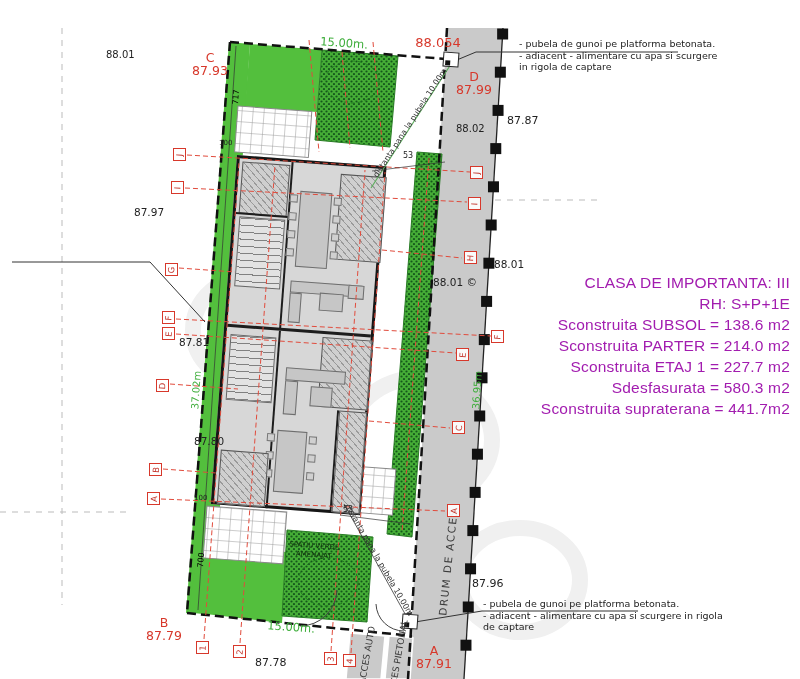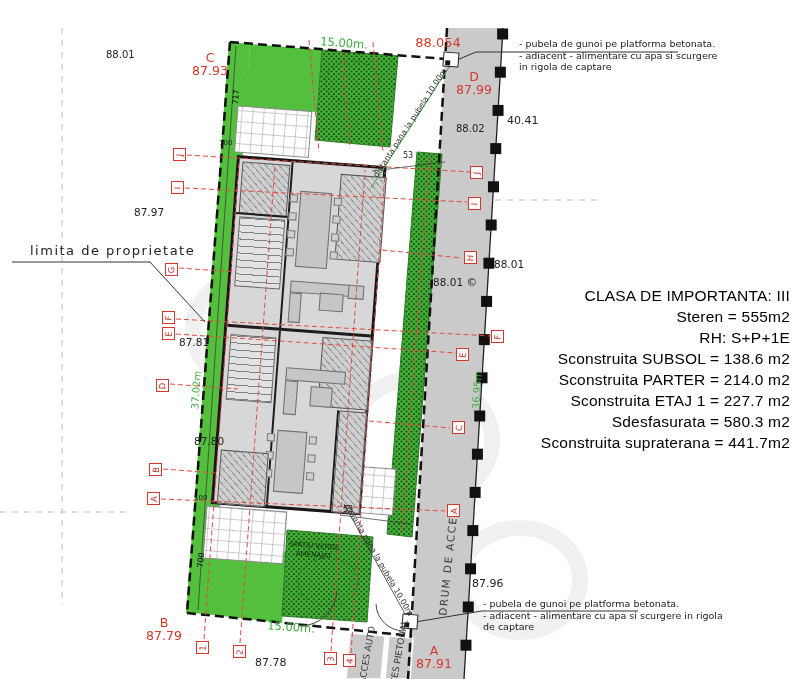--- a/index.html
+++ b/index.html
@@ -8,23 +8,23 @@
   svg{position:absolute;left:0;top:0;}
   #svg-base{z-index:1;}
   #building{z-index:2;}
   #svg-lines{z-index:3;}
   .txt{position:absolute;z-index:4;white-space:nowrap;color:#222;}
   .pin{position:absolute;z-index:4;white-space:nowrap;}
   .red{color:#d7382b;margin-top:12px;}
   .grn{color:#3fae3c;}
   .corner{text-align:center;line-height:13px;font-size:12.5px;}
   .note{font-size:9.5px;line-height:11.5px;color:#1c1c1c;}
-  .info{position:absolute;right:10px;top:285px;z-index:4;text-align:right;
+  .info{position:absolute;right:10px;top:272px;z-index:4;text-align:right;
         font-family:"Liberation Sans",sans-serif;font-size:15.5px;line-height:21px;
-        color:#000000;letter-spacing:.2px;}
+        color:#a21caf;letter-spacing:.2px;}
   .axm{position:absolute;z-index:5;width:13px;height:13px;box-sizing:border-box;
        border:1.5px solid #d7382b;background:rgba(255,255,255,.9);
        display:flex;align-items:center;justify-content:center;}
   .axm span{font-size:8.5px;color:#c3332a;transform:rotate(-86deg);display:block;}
   
   #building{position:absolute;left:237px;top:155px;width:150px;height:350px;
             transform:rotate(4.3deg);transform-origin:top left;
             background:#d7d7d7;border:3px solid #161616;box-sizing:border-box;}
   .wall{position:absolute;background:#1d1d1d;}
   .hatch{position:absolute;background:#cfcfcf;border:1px solid #555;
@@ -295,30 +295,29 @@
   <div class="pin grn" style="left:196px;top:390px;transform:translate(-50%,-50%) rotate(-86deg);font-size:10px;">37.02m</div>
   <div class="pin grn" style="left:477px;top:390px;transform:translate(-50%,-50%) rotate(-86deg);font-size:10px;">36.95m</div>
   <div class="pin" style="left:236px;top:97px;transform:translate(-50%,-50%) rotate(-86deg);font-size:8px;">717</div>
   <div class="pin" style="left:201px;top:560px;transform:translate(-50%,-50%) rotate(-86deg);font-size:8px;">700</div>
   <div class="txt" style="left:219px;top:139px;font-size:7px;">100</div>
   <div class="txt" style="left:194px;top:494px;font-size:7px;">100</div>
   <div class="txt" style="left:403px;top:151px;font-size:8px;">53</div>
   <div class="txt" style="left:343px;top:505px;font-size:8px;">53</div>
 
   <div class="txt" style="left:456px;top:123px;font-size:10px;">88.02</div>
-  <div class="txt" style="left:507px;top:114px;font-size:11px;">40.41</div>
+  <div class="txt" style="left:507px;top:114px;font-size:11px;">87.87</div>
   <div class="txt" style="left:134px;top:206px;font-size:10.5px;">87.97</div>
   <div class="txt" style="left:494px;top:258px;font-size:10.5px;">88.01</div>
   <div class="txt" style="left:433px;top:276px;font-size:10.5px;">88.01 ©</div>
   <div class="txt" style="left:179px;top:336px;font-size:10.5px;">87.81</div>
   <div class="txt" style="left:162px;top:435px;font-size:10.5px;margin-left:32px;">87.80</div>
   <div class="txt" style="left:472px;top:577px;font-size:11px;">87.96</div>
   <div class="txt" style="left:255px;top:656px;font-size:11px;">87.78</div>
 
-  <div class="txt" style="left:30px;top:243px;font-size:13px;letter-spacing:1.5px;">limita de proprietate</div>
 
   <div class="txt note" style="left:519px;top:38px;">
     <div>- pubela de gunoi pe platforma betonata.</div>
     <div>- adiacent - alimentare cu apa si scurgere</div>
     <div>in rigola de captare</div>
   </div>
   <div class="txt note" style="left:483px;top:598px;">
     <div>- pubela de gunoi pe platforma betonata.</div>
     <div>- adiacent - alimentare cu apa si scurgere in rigola</div>
     <div>de captare</div>
@@ -331,21 +330,20 @@
   <div class="pin" style="left:367px;top:655px;transform:translate(-50%,-50%) rotate(-80deg);font-size:9px;color:#3a3a3a;">ACCES AUTO</div>
   <div class="pin" style="left:398px;top:658px;transform:translate(-50%,-50%) rotate(-80deg);font-size:9px;color:#3a3a3a;">ACCES PIETONAL</div>
 
   <div class="pin" style="left:314px;top:551px;transform:translate(-50%,-50%) rotate(4deg);font-size:7px;color:#12330e;text-align:center;line-height:9px;">
     <div>SPATIU VERDE</div>
     <div>AMENAJAT</div>
   </div>
 
   <div class="info">
     <div>CLASA DE IMPORTANTA: III</div>
-    <div>Steren = 555m2</div>
     <div>RH: S+P+1E</div>
     <div>Sconstruita SUBSOL = 138.6 m2</div>
     <div>Sconstruita PARTER = 214.0 m2</div>
     <div>Sconstruita ETAJ 1 = 227.7 m2</div>
     <div>Sdesfasurata = 580.3 m2</div>
     <div>Sconstruita supraterana = 441.7m2</div>
   </div>
 
 </div>
 

